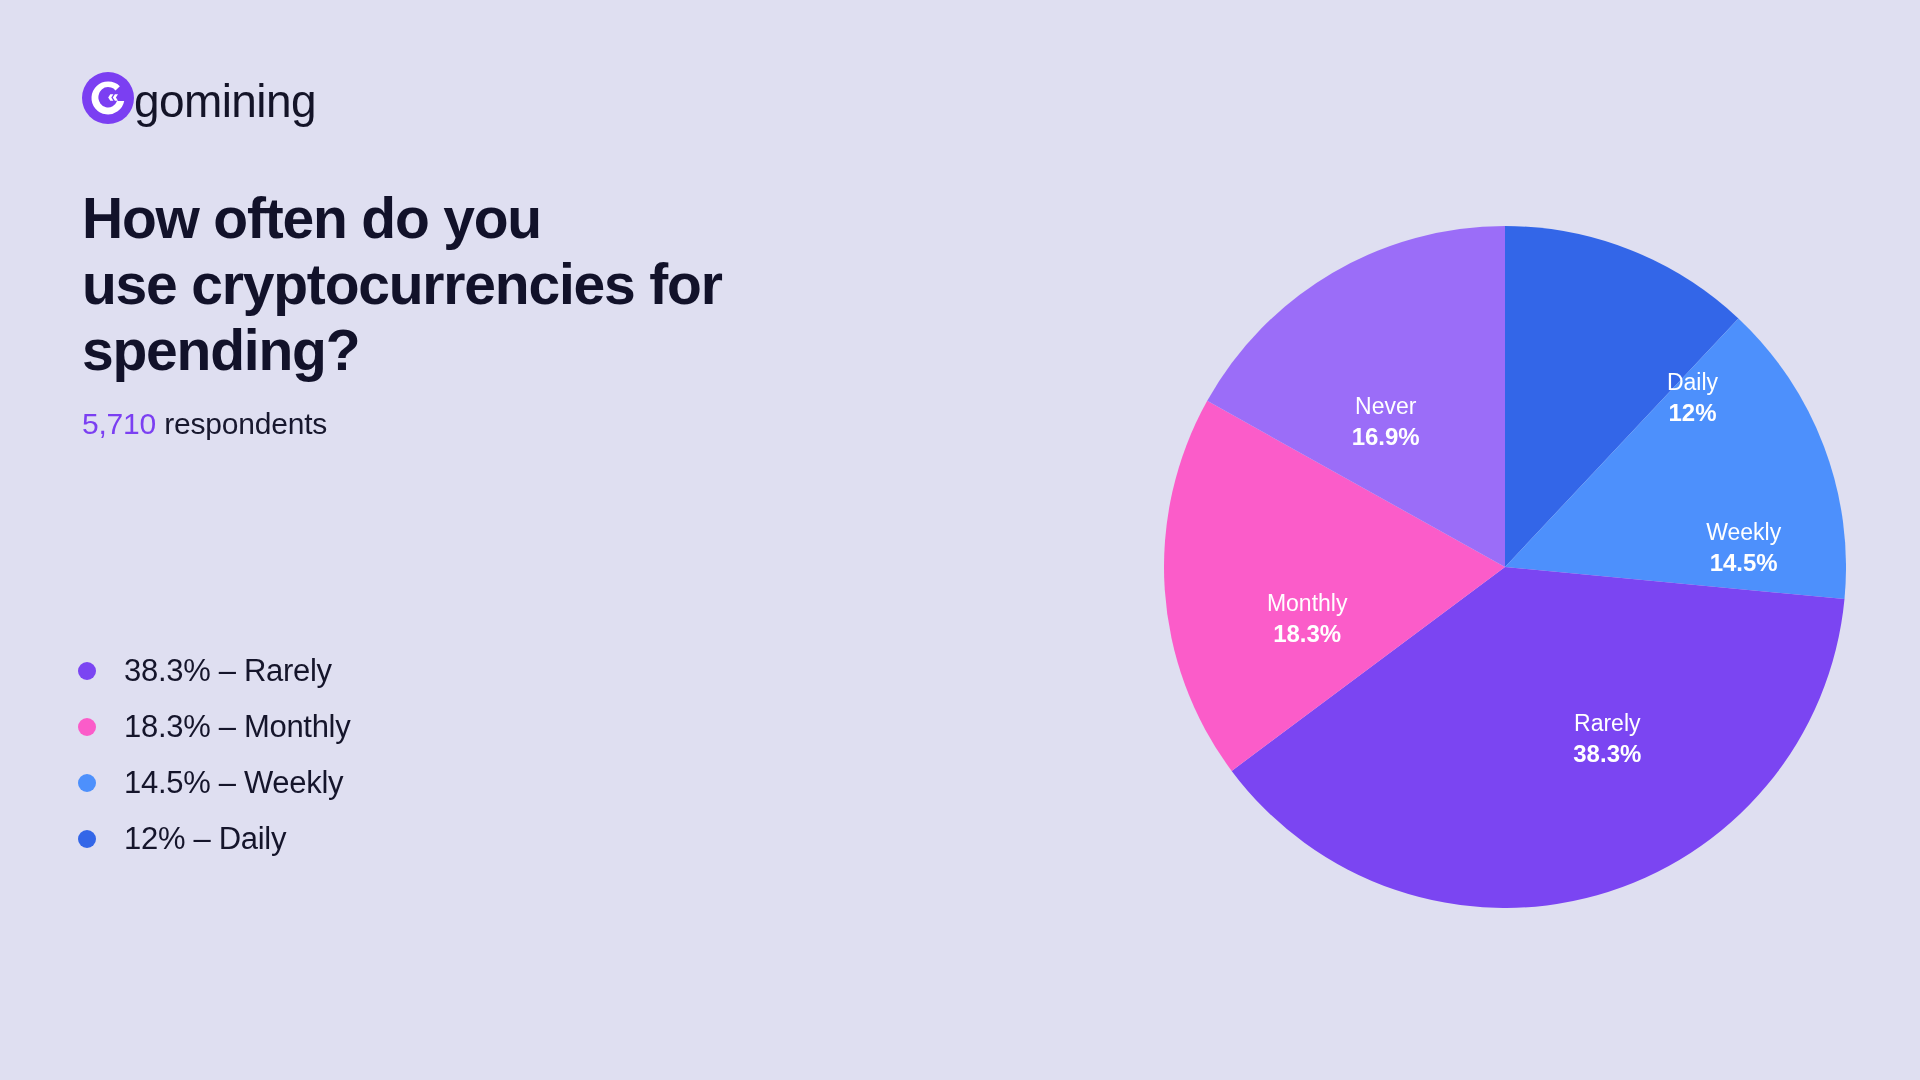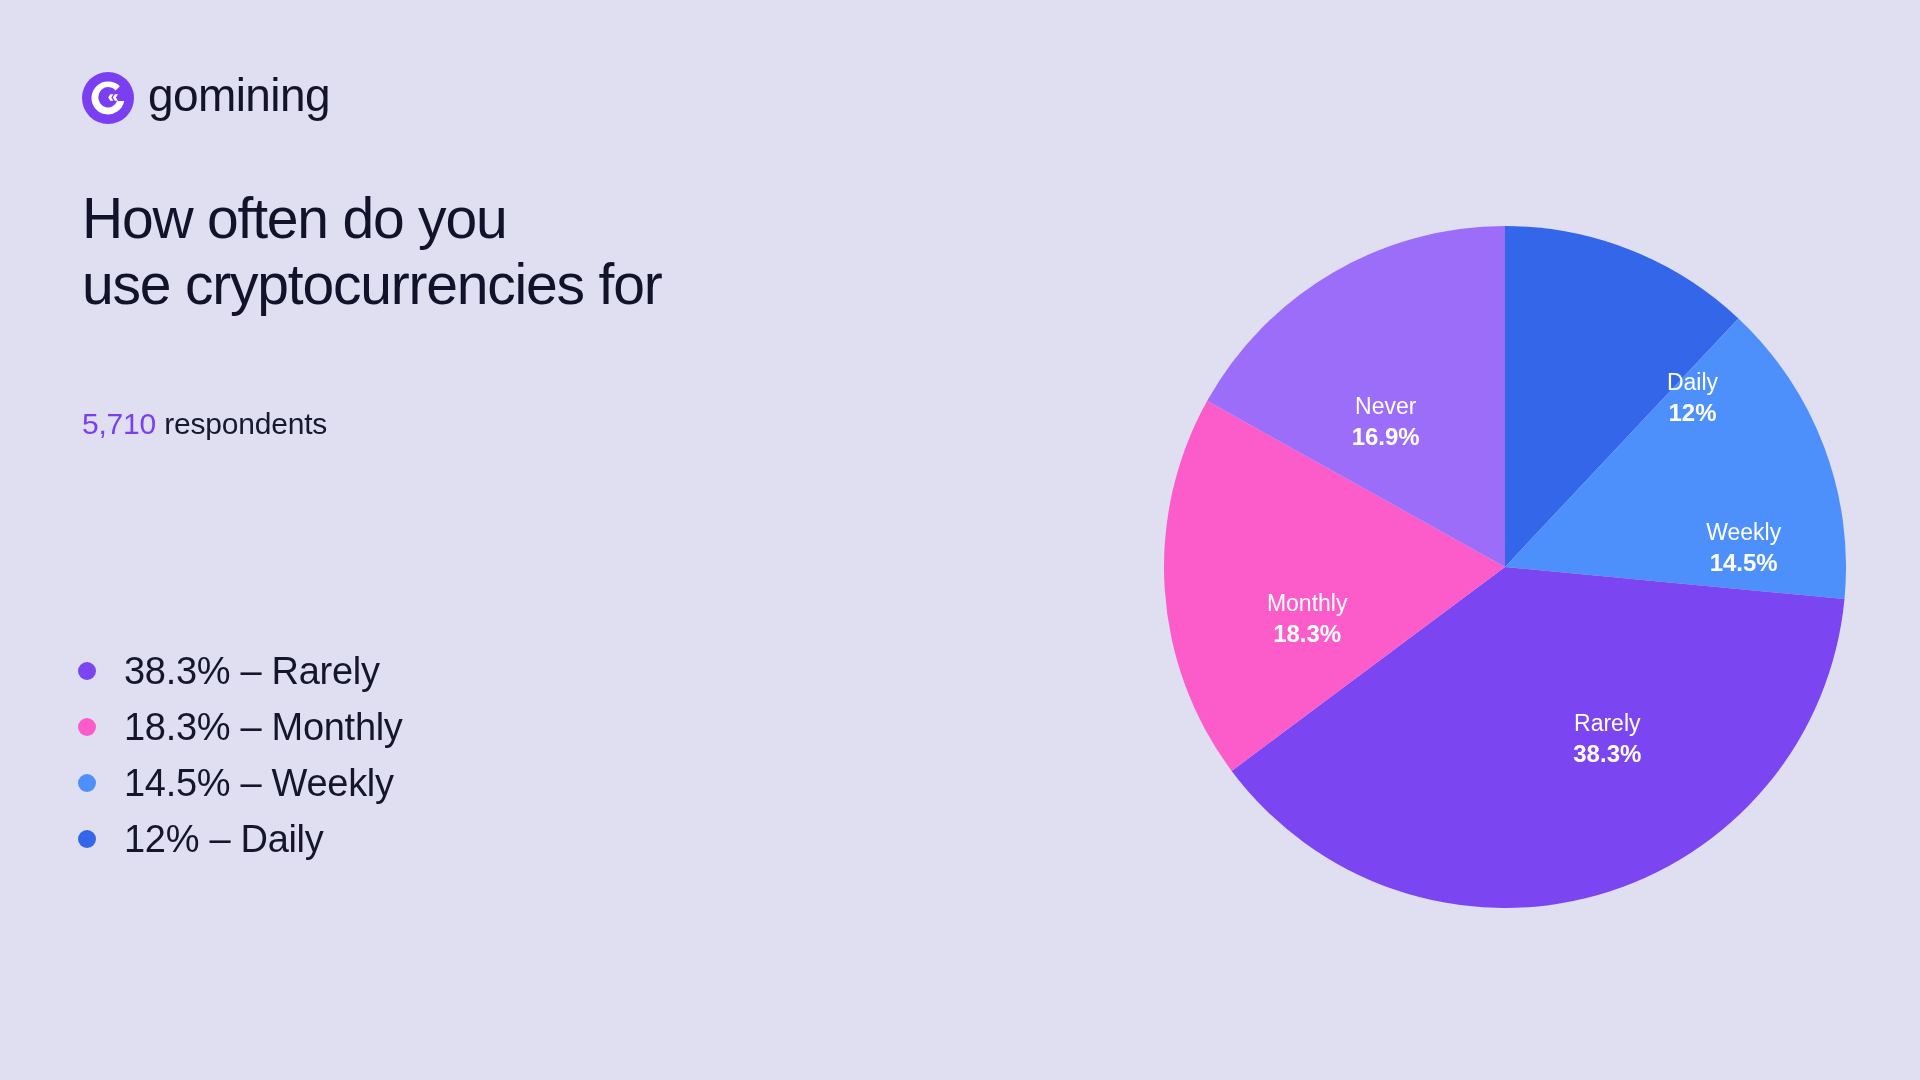--- a/index.html
+++ b/index.html
@@ -17,40 +17,39 @@
     color: #141428;
     position: relative;
   }
 
   
   .brand {
     position: absolute;
     left: 82px;
     top: 72px;
     display: flex;
-    align-items: flex-start;
-    gap: 14px;
+    align-items: flex-end;
   }
   .brand-mark { width: 52px; height: 52px; display: block; }
   .brand-name {
     font-size: 46px;
     font-weight: 500;
     letter-spacing: -0.6px;
     color: #141428;
     line-height: 1;
   }
 
   
   .headline {
     position: absolute;
     left: 82px;
     top: 185px;
     width: 820px;
     font-size: 57px;
-    font-weight: 400;
+    font-weight: 700;
     line-height: 1.16;
     letter-spacing: -1.2px;
     color: #12122a;
   }
   .headline .line { display: block; white-space: nowrap; }
 
   
   .respondents {
     position: absolute;
     left: 82px;
@@ -71,21 +70,21 @@
   .legend {
     position: absolute;
     left: 78px;
     top: 643px;
     list-style: none;
   }
   .legend-item {
     display: flex;
     align-items: center;
     height: 56px;
-    font-size: 38px;
+    font-size: 31px;
     font-weight: 400;
     letter-spacing: -0.3px;
     color: #15152b;
     white-space: nowrap;
   }
   .legend-dot {
     width: 18px;
     height: 18px;
     border-radius: 50%;
     flex: 0 0 18px;
@@ -127,20 +126,21 @@
     <path d="M26 9.5a16.5 16.5 0 1 0 16.2 19.6h-7.2A9.5 9.5 0 1 1 26 16.5c2.6 0 5 1.05 6.75 2.75l5.1-5.1A16.45 16.45 0 0 0 26 9.5Z" fill="#ffffff"></path>
     <path d="M34.9 21.3a9.5 9.5 0 0 0-8.9-6.2 9.5 9.5 0 1 0 8.6 13.5h-7.2a3.6 3.6 0 1 1 0-7.3Z" fill="#7b3ff2"></path>
     <path d="M28.3 22.2h3.1l-2.1 3.3 2.1 3.3h-3.1l-2.1-3.3Zm4.6 0H36l-2.1 3.3L36 28.8h-3.1l-2.1-3.3Z" fill="#ffffff"></path>
   </svg>
   <div class="brand-name">gomining</div>
 </div>
 
 <h1 class="headline">
   <span class="line">How often do you</span>
   <span class="line">use cryptocurrencies for</span>
+  <span class="line">spending?</span>
 </h1>
 
 <div class="respondents">
   <span class="count">5,710</span>
   <span>respondents</span>
 </div>
 
 <ul class="legend" id="legend-list">
     <li class="legend-item">
       <span class="legend-dot" style="background: rgb(123, 69, 242);"></span>

